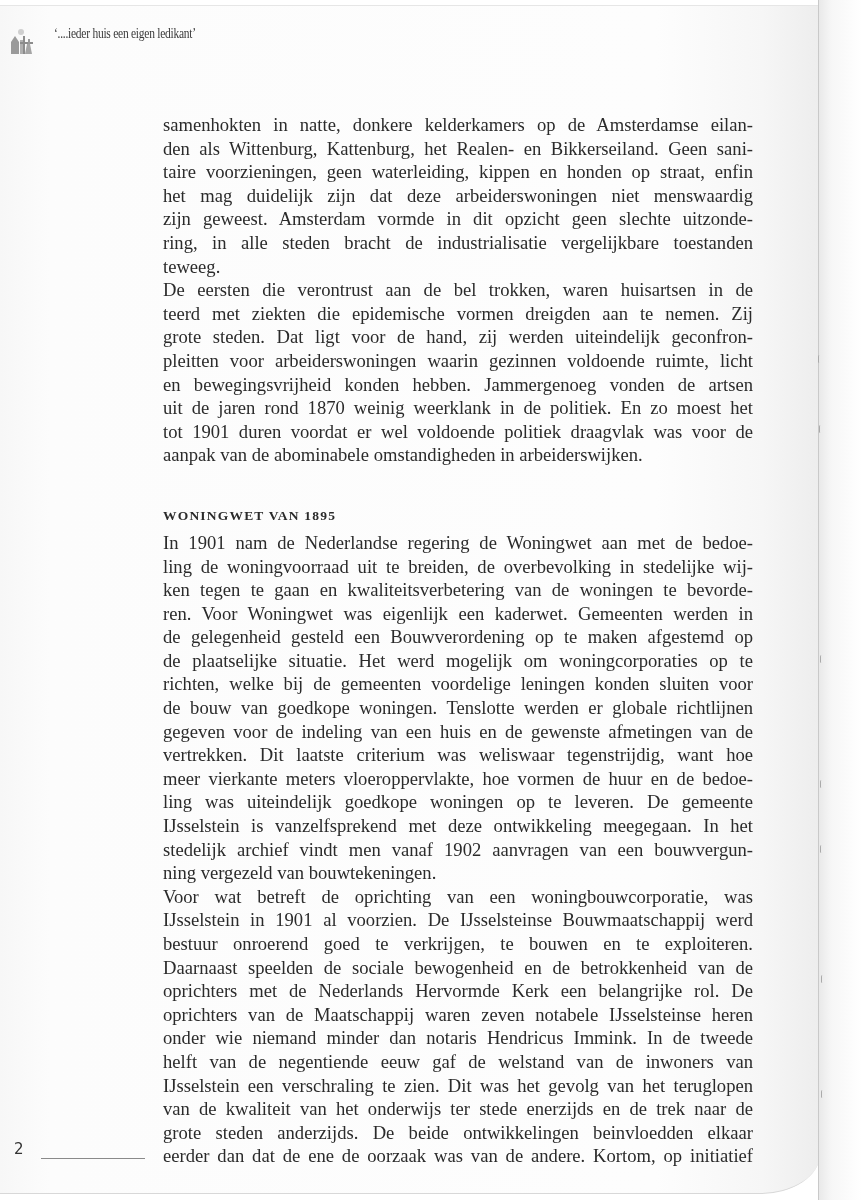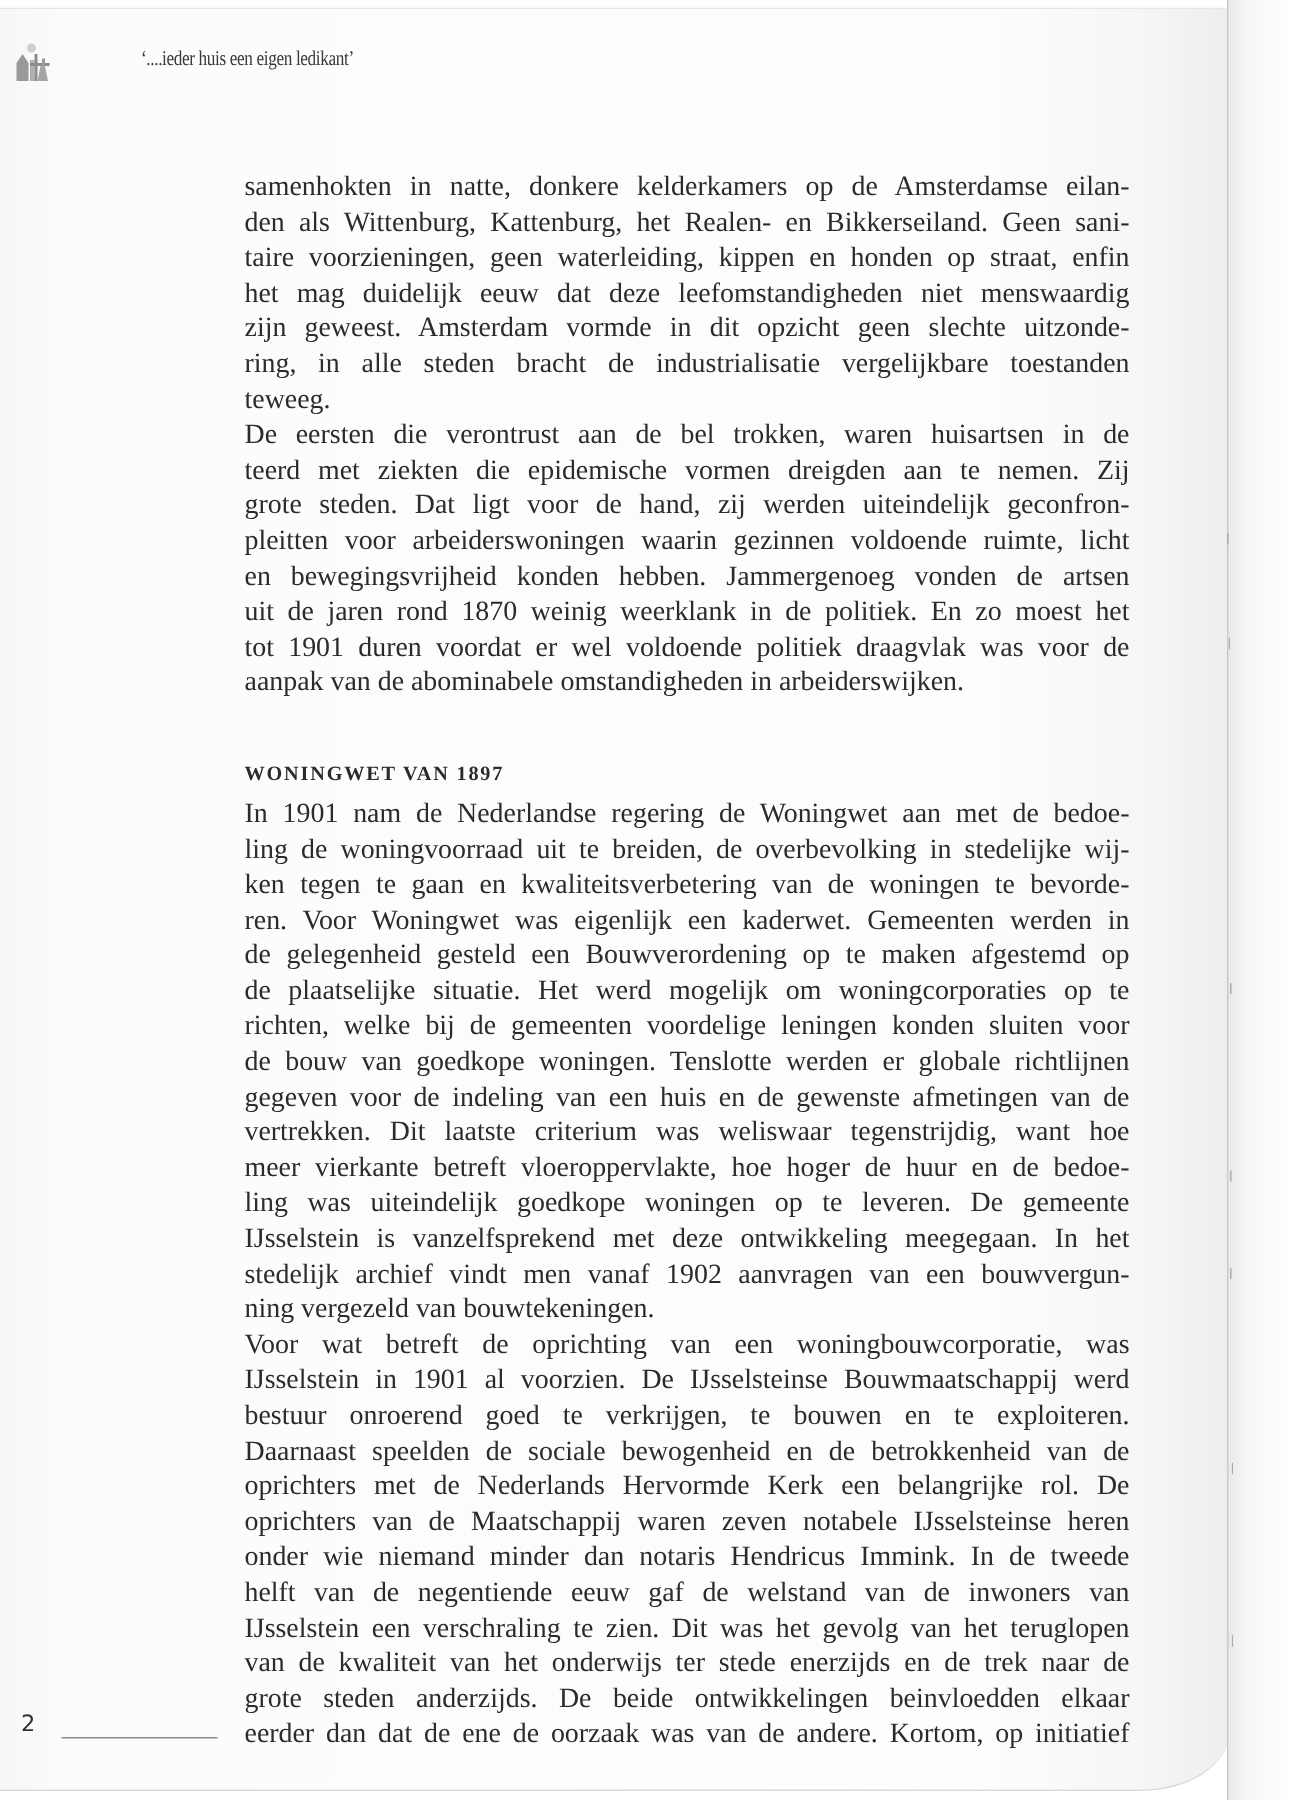--- a/index.html
+++ b/index.html
@@ -34,22 +34,21 @@
     height: 1200px;
     background: linear-gradient(to right, #e9e9e9 0%, #f7f7f7 30%, #ffffff 100%);
     border-left: 1px solid #c9c9c9;
   }
   .header {
     position: absolute;
     left: 8px;
     top: 27px;
     height: 28px;
     display: flex;
-    align-items: center;
-    gap: 40px;
+    align-items: flex-start;
   }
   .logo {
     width: 32px;
     height: 28px;
     margin-right: 14px;
   }
   .running-head {
     font-family: "Liberation Serif", serif;
     font-size: 14px;
     color: #3a3a3a;
@@ -145,53 +144,53 @@
   </svg>
   <span class="running-head">‘....ieder huis een eigen ledikant’</span>
 </div>
 
 <div class="body-text">
   <div id="intro">
       <div class="para">
         <span class="line">samenhokten in natte, donkere kelderkamers op de Amsterdamse eilan-</span>
         <span class="line">den als Wittenburg, Kattenburg, het Realen- en Bikkerseiland. Geen sani-</span>
         <span class="line">taire voorzieningen, geen waterleiding, kippen en honden op straat, enfin</span>
-        <span class="line">het mag duidelijk eeuw dat deze leefomstandigheden niet menswaardig</span>
+        <span class="line">het mag duidelijk zijn dat deze arbeiderswoningen niet menswaardig</span>
         <span class="line">zijn geweest. Amsterdam vormde in dit opzicht geen slechte uitzonde-</span>
         <span class="line">ring, in alle steden bracht de industrialisatie vergelijkbare toestanden</span>
         <span class="line last">teweeg.</span>
       </div>
       <div class="para">
         <span class="line">De eersten die verontrust aan de bel trokken, waren huisartsen in de</span>
         <span class="line">teerd met ziekten die epidemische vormen dreigden aan te nemen. Zij</span>
         <span class="line">grote steden. Dat ligt voor de hand, zij werden uiteindelijk geconfron-</span>
         <span class="line">pleitten voor arbeiderswoningen waarin gezinnen voldoende ruimte, licht</span>
         <span class="line">en bewegingsvrijheid konden hebben. Jammergenoeg vonden de artsen</span>
         <span class="line">uit de jaren rond 1870 weinig weerklank in de politiek. En zo moest het</span>
         <span class="line">tot 1901 duren voordat er wel voldoende politiek draagvlak was voor de</span>
         <span class="line last">aanpak van de abominabele omstandigheden in arbeiderswijken.</span>
       </div>
     </div>
   <div class="section-gap"></div>
   <div class="heading-wrap">
-    <h2 class="heading">WONINGWET VAN 1897</h2>
+    <h2 class="heading">WONINGWET VAN 1895</h2>
   </div>
   <div id="section-body">
       <div class="para">
         <span class="line">In 1901 nam de Nederlandse regering de Woningwet aan met de bedoe-</span>
         <span class="line">ling de woningvoorraad uit te breiden, de overbevolking in stedelijke wij-</span>
         <span class="line">ken tegen te gaan en kwaliteitsverbetering van de woningen te bevorde-</span>
         <span class="line">ren. Voor Woningwet was eigenlijk een kaderwet. Gemeenten werden in</span>
         <span class="line">de gelegenheid gesteld een Bouwverordening op te maken afgestemd op</span>
         <span class="line">de plaatselijke situatie. Het werd mogelijk om woningcorporaties op te</span>
         <span class="line">richten, welke bij de gemeenten voordelige leningen konden sluiten voor</span>
         <span class="line">de bouw van goedkope woningen. Tenslotte werden er globale richtlijnen</span>
         <span class="line">gegeven voor de indeling van een huis en de gewenste afmetingen van de</span>
         <span class="line">vertrekken. Dit laatste criterium was weliswaar tegenstrijdig, want hoe</span>
-        <span class="line">meer vierkante betreft vloeroppervlakte, hoe hoger de huur en de bedoe-</span>
+        <span class="line">meer vierkante meters vloeroppervlakte, hoe vormen de huur en de bedoe-</span>
         <span class="line">ling was uiteindelijk goedkope woningen op te leveren. De gemeente</span>
         <span class="line">IJsselstein is vanzelfsprekend met deze ontwikkeling meegegaan. In het</span>
         <span class="line">stedelijk archief vindt men vanaf 1902 aanvragen van een bouwvergun-</span>
         <span class="line last">ning vergezeld van bouwtekeningen.</span>
       </div>
       <div class="para">
         <span class="line">Voor wat betreft de oprichting van een woningbouwcorporatie, was</span>
         <span class="line">IJsselstein in 1901 al voorzien. De IJsselsteinse Bouwmaatschappij werd</span>
         <span class="line">bestuur onroerend goed te verkrijgen, te bouwen en te exploiteren.</span>
         <span class="line">Daarnaast speelden de sociale bewogenheid en de betrokkenheid van de</span>

